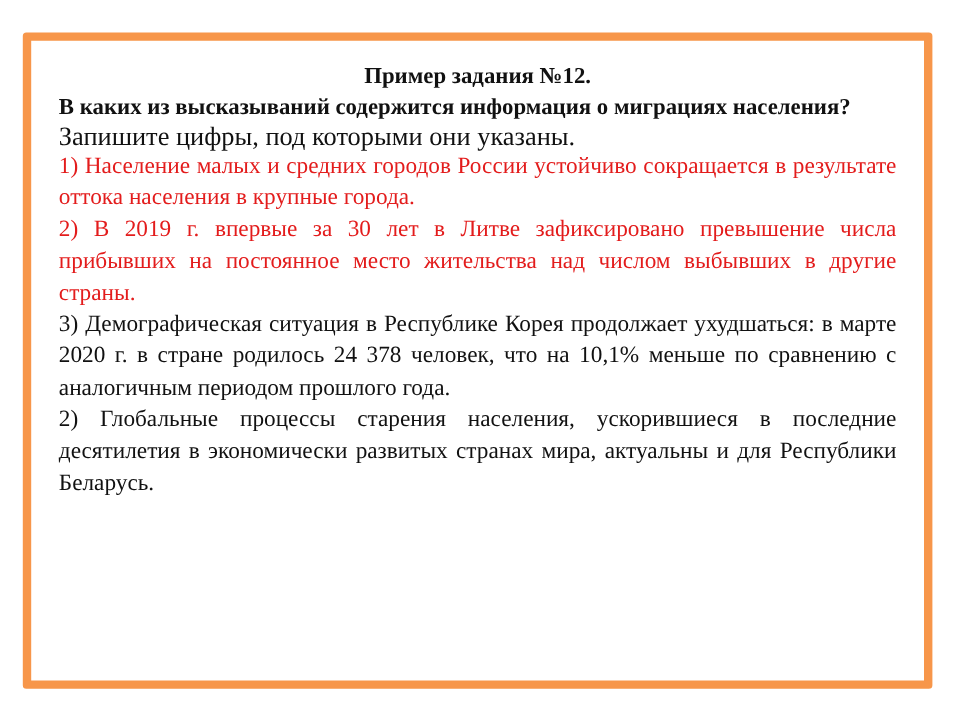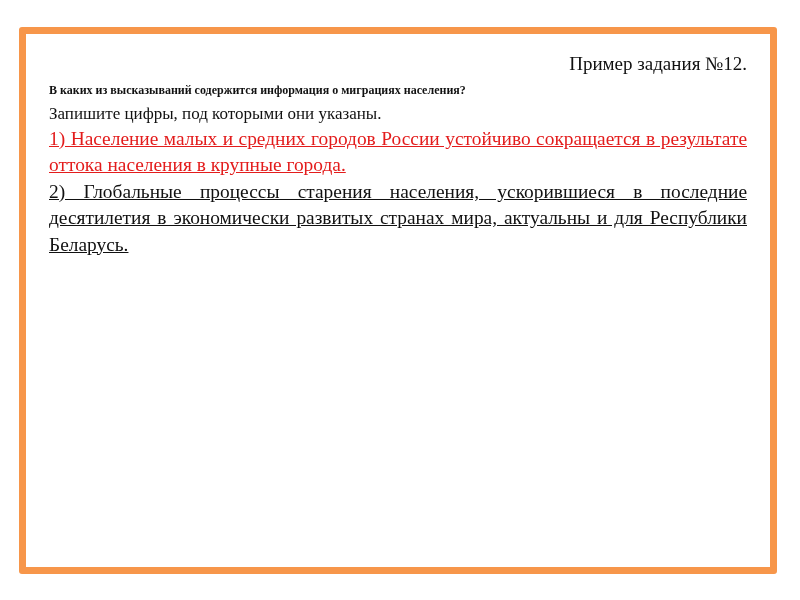--- a/index.html
+++ b/index.html
@@ -9,32 +9,34 @@
     }
     .frame {
       position: absolute; left: 19px; top: 27px; width: 744px; height: 533px;
       border: 7px solid #f7964a; border-radius: 3px; background: #ffffff;
     }
     .content {
       position: absolute; left: 49px; top: 50px; width: 698px;
       color: #111111; font-size: 19.4px; line-height: 26.4px;
     }
     .title {
-      text-align: right; font-weight: normal; font-size: 19px; line-height: 28px;
+      text-align: center; font-weight: bold; font-size: 19px; line-height: 28px;
       margin: 0 0 0 0;
     }
-    .question { font-weight: bold; font-size: 12px; line-height: 24px; margin: 0; white-space: nowrap; }
-    .instruction { margin: 0; font-size: 17px; line-height: 24px; }
-    .item { margin: 0; text-align: justify; text-align-last: left; text-decoration: underline; }
+    .question { font-weight: bold; font-size: 19px; line-height: 24px; margin: 0; white-space: nowrap; }
+    .instruction { margin: 0; font-size: 22px; line-height: 24px; }
+    .item { margin: 0; text-align: justify; text-align-last: left; }
     .item.red { color: #e31c1c; }
   </style>
 </head>
 <body>
 
 <div class="frame"></div>
 
 <div class="content">
   <p class="title">Пример задания №12.</p>
   <p class="question">В каких из высказываний содержится информация о миграциях населения?</p>
   <p class="instruction">Запишите цифры, под которыми они указаны.</p>
   <p class="item red">1) Население малых и средних городов России устойчиво сокращается в результате оттока населения в крупные города.</p>
+  <p class="item red">2) В 2019 г. впервые за 30 лет в Литве зафиксировано превышение числа прибывших на постоянное место жительства над числом выбывших в другие страны.</p>
+  <p class="item">3) Демографическая ситуация в Республике Корея продолжает ухудшаться: в марте 2020 г. в стране родилось 24 378 человек, что на 10,1% меньше по сравнению с аналогичным периодом прошлого года.</p>
   <p class="item">2) Глобальные процессы старения населения, ускорившиеся в последние десятилетия в экономически развитых странах мира, актуальны и для Республики Беларусь.</p>
 </div>
 
 </body></html>

